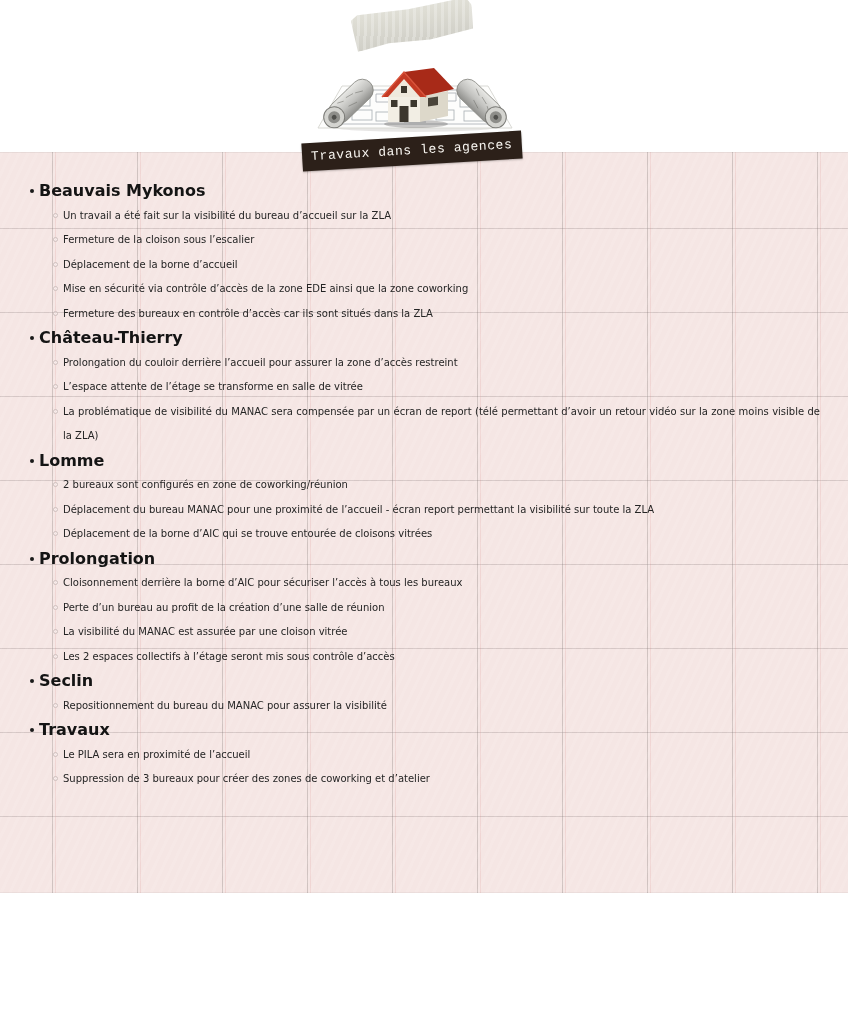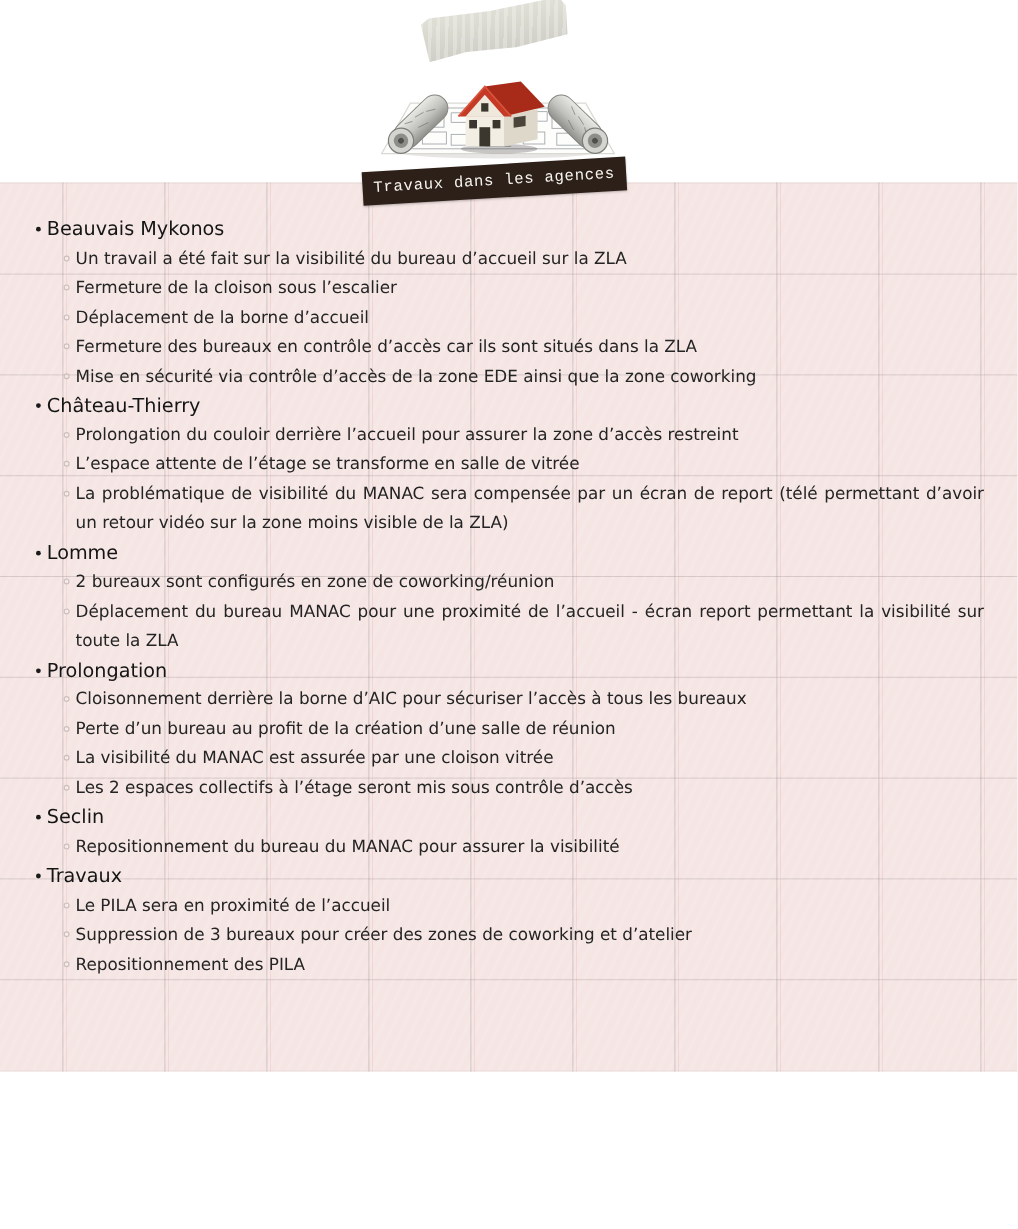--- a/index.html
+++ b/index.html
@@ -41,29 +41,29 @@
     background-size:auto, 85px 100%, 85px 100%, 100% 84px;
     background-position:0 0, 55px 0, 52px 0, 0 75px;
     border-top:1px solid rgba(0,0,0,.05);
     border-bottom:1px solid rgba(0,0,0,.04);
   }
 
   
   .list { padding:26px 28px 0 30px; color:#242424; }
   .section-header {
     display:flex; align-items:center; gap:5px;
-    font-weight:normal; font-size:16px; line-height:24.5px; color:#141414;
+    font-weight:bold; font-size:16px; line-height:24.5px; color:#141414;
   }
   .dot { width:4px; height:4px; border-radius:50%; background:#1a1a1a; flex:0 0 auto; }
   .item { position:relative; padding-left:33px; line-height:24.5px; }
   .circ {
     position:absolute; left:23px; top:9px; width:5px; height:5px;
     border:1px solid #cebfbd; border-radius:50%; background:rgba(255,255,255,.35);
   }
-  .item-text { display:block; font-size:14px; text-align:justify; }
+  .item-text { display:block; font-size:10px; text-align:justify; }
 </style>
 </head>
 <body>
 
 <div class="page">
 
   <div class="header-zone">
     <div class="tape"></div>
 
     <svg class="illustration" width="206" height="94" viewBox="0 0 206 94">
@@ -154,26 +154,26 @@
         <div class="item">
           <span class="circ"></span>
           <span class="item-text">Fermeture de la cloison sous l’escalier</span>
         </div>
         <div class="item">
           <span class="circ"></span>
           <span class="item-text">Déplacement de la borne d’accueil</span>
         </div>
         <div class="item">
           <span class="circ"></span>
+          <span class="item-text">Mise en sécurité via contrôle d’accès de la zone EDE ainsi que la zone coworking</span>
+        </div>
+        <div class="item">
+          <span class="circ"></span>
           <span class="item-text">Fermeture des bureaux en contrôle d’accès car ils sont situés dans la ZLA</span>
         </div>
-        <div class="item">
-          <span class="circ"></span>
-          <span class="item-text">Mise en sécurité via contrôle d’accès de la zone EDE ainsi que la zone coworking</span>
-        </div>
         <div class="section-header">
           <span class="dot"></span>
           <span>Château-Thierry</span>
         </div>
         <div class="item">
           <span class="circ"></span>
           <span class="item-text">Prolongation du couloir derrière l’accueil pour assurer la zone d’accès restreint</span>
         </div>
         <div class="item">
           <span class="circ"></span>
@@ -188,20 +188,24 @@
           <span>Lomme</span>
         </div>
         <div class="item">
           <span class="circ"></span>
           <span class="item-text">2 bureaux sont configurés en zone de coworking/réunion</span>
         </div>
         <div class="item">
           <span class="circ"></span>
           <span class="item-text">Déplacement du bureau MANAC pour une proximité de l’accueil - écran report permettant la visibilité sur toute la ZLA</span>
         </div>
+        <div class="item">
+          <span class="circ"></span>
+          <span class="item-text">Déplacement de la borne d’AIC qui se trouve entourée de cloisons vitrées</span>
+        </div>
         <div class="section-header">
           <span class="dot"></span>
           <span>Prolongation</span>
         </div>
         <div class="item">
           <span class="circ"></span>
           <span class="item-text">Cloisonnement derrière la borne d’AIC pour sécuriser l’accès à tous les bureaux</span>
         </div>
         <div class="item">
           <span class="circ"></span>
@@ -227,21 +231,17 @@
           <span class="dot"></span>
           <span>Travaux</span>
         </div>
         <div class="item">
           <span class="circ"></span>
           <span class="item-text">Le PILA sera en proximité de l’accueil</span>
         </div>
         <div class="item">
           <span class="circ"></span>
           <span class="item-text">Suppression de 3 bureaux pour créer des zones de coworking et d’atelier</span>
-        </div>
-        <div class="item">
-          <span class="circ"></span>
-          <span class="item-text">Repositionnement des PILA</span>
         </div>
       </div>
   </div>
 
 </div>
 
 </body></html>

